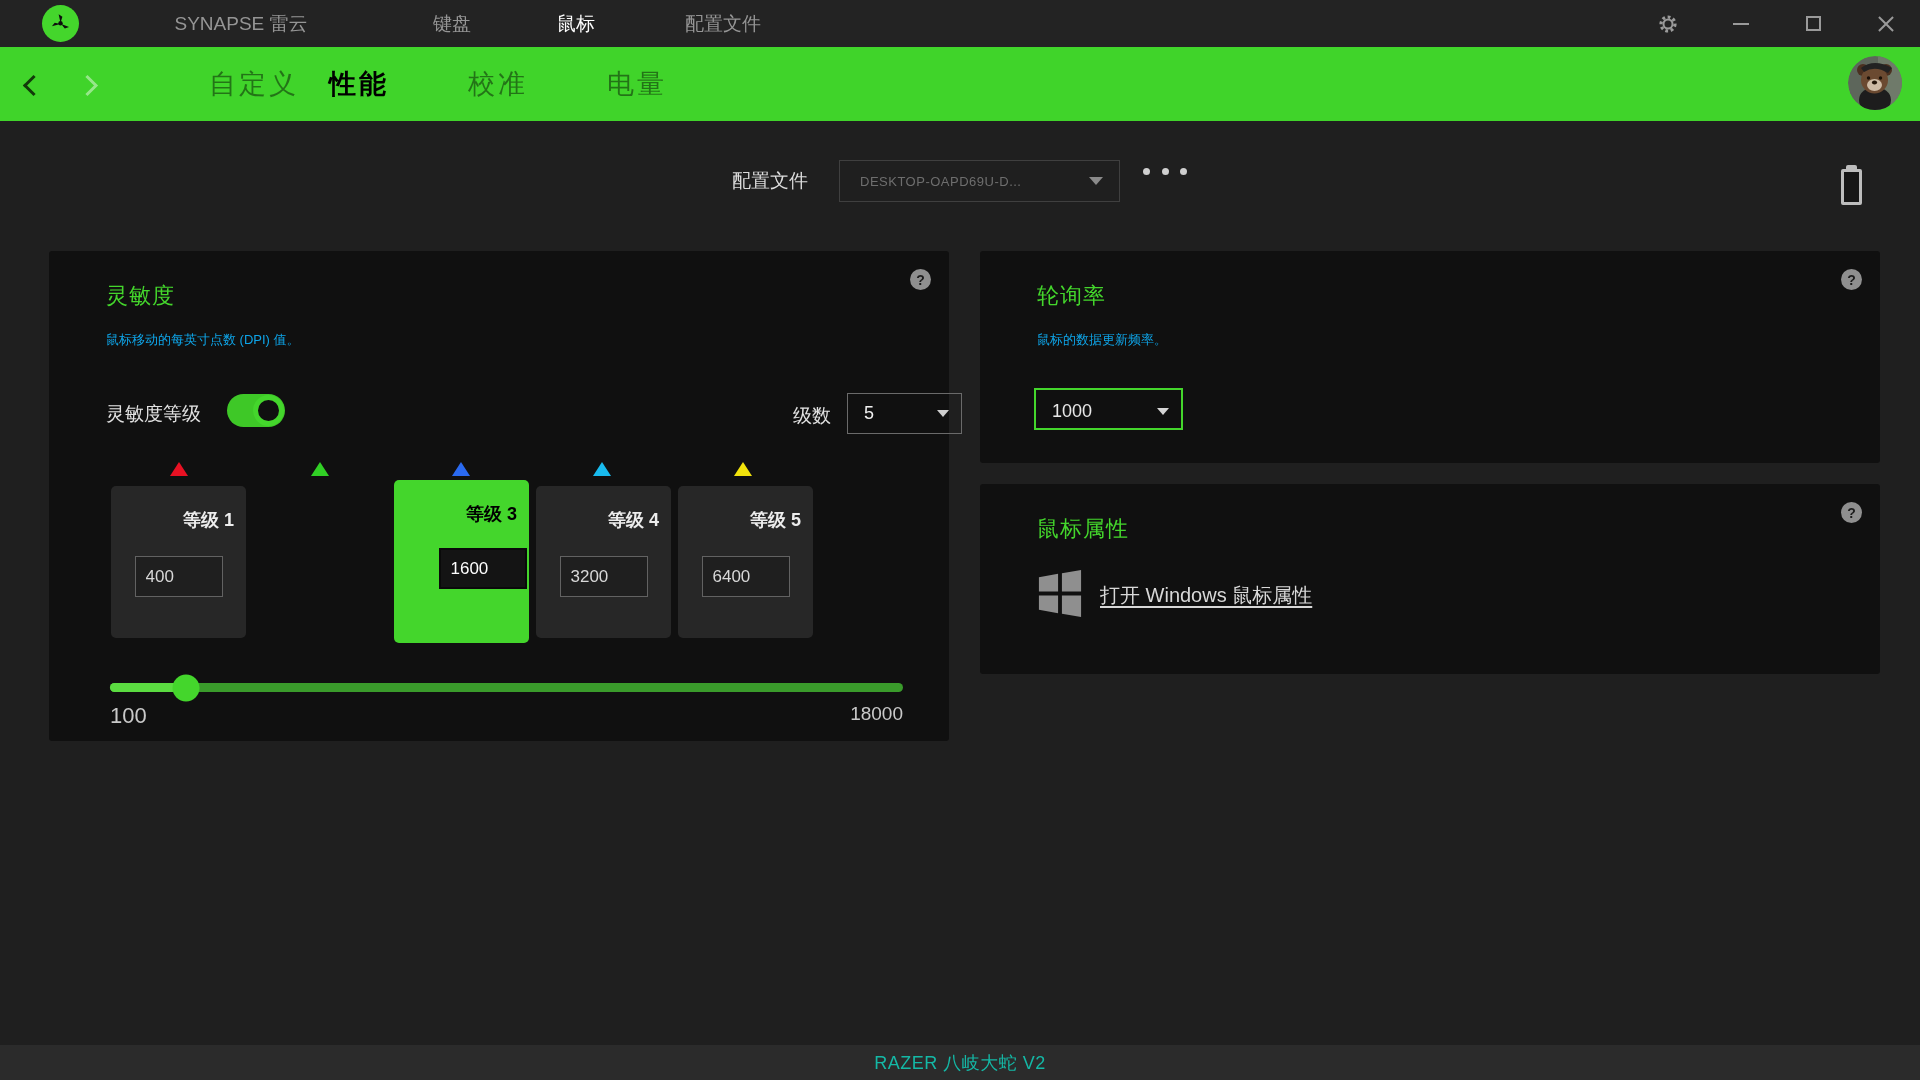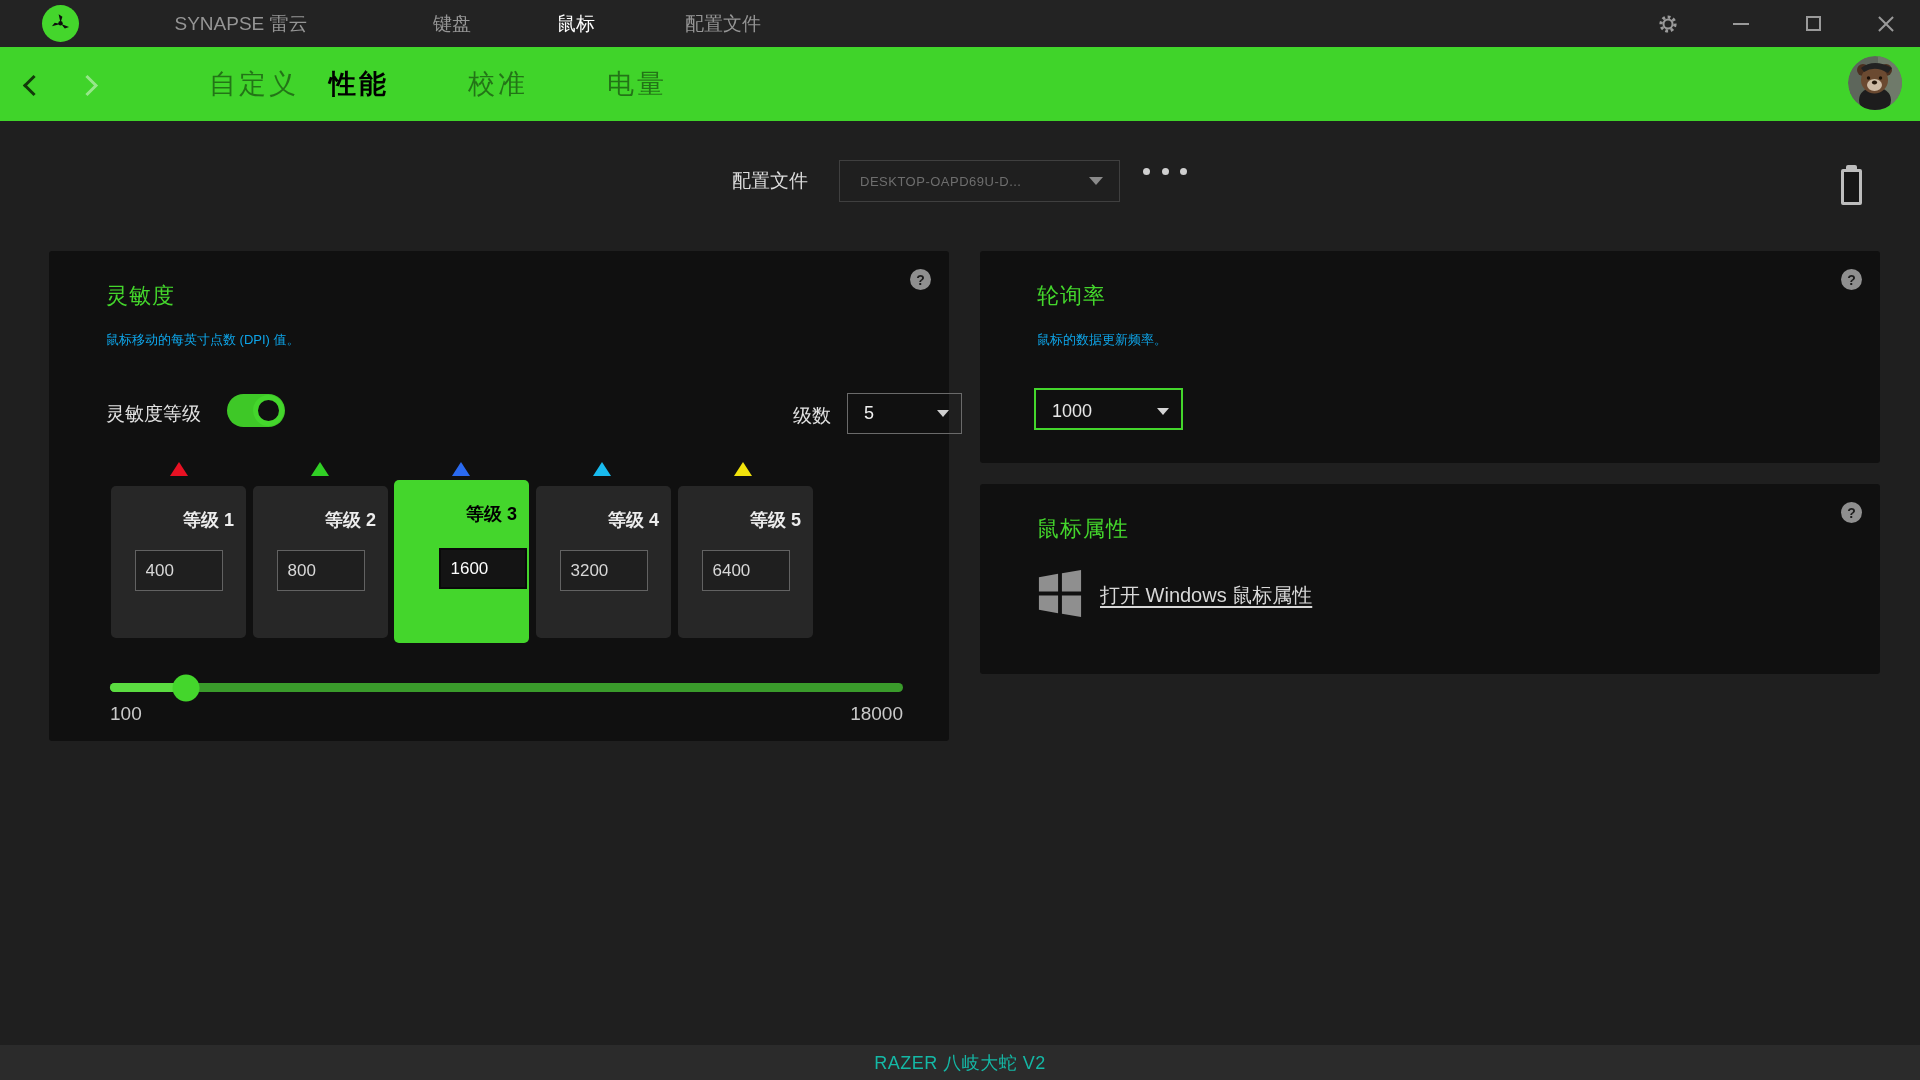--- a/index.html
+++ b/index.html
@@ -69,30 +69,30 @@
   .stagecount-dd .dd-text { flex:1; color:#f0f0f0; font-size:18px; }
   .stagecount-dd .caret-down { border-top-color:#cfcfcf; border-left-width:6px; border-right-width:6px; border-top-width:7px; }
 
   .marker { position:absolute; top:211px; width:0; height:0; transform:translateX(-50%);
             border-left:9px solid transparent; border-right:9px solid transparent; border-bottom:14px solid #fff; }
   .stage-card { position:absolute; top:235px; width:135px; height:152px; background:#272727; border-radius:5px; }
   .stage-card.selected { top:229px; height:163px; background:#44d62c; }
   .stage-label { position:absolute; left:0; top:22px; width:100%; text-align:center;
                  font-size:18px; font-weight:bold; color:#ededed;margin-left:30px; }
   .stage-card.selected .stage-label { color:#000; }
-  .stage-input { position:absolute; left:50%; top:64px; transform:translateX(-50%); width:88px; height:41px;
+  .stage-input { position:absolute; left:50%; top:70px; transform:translateX(-50%); width:88px; height:41px;
                  background:rgba(0,0,0,0.18); border:1px solid #626262; color:#d8d8d8; font-size:17px;
                  padding-left:10px; font-family:inherit; outline:none; }
   .stage-card.selected .stage-input { background:#141414; border:2px solid #0a0a0a; color:#fff; top:68px;margin-left:21px; }
 
   .slider-track { position:absolute; left:61px; top:432px; width:793px; height:9px; border-radius:5px; background:#3a9b2b; }
   .slider-fill { position:absolute; left:0; top:0; height:9px; border-radius:5px; background:#5bdc41; }
   .slider-handle { position:absolute; top:50%; width:27px; height:27px; border-radius:50%;
                    background:#44d62c; transform:translate(-50%,-50%); }
-  .slider-min { position:absolute; left:61px; top:452px; font-size:19px; color:#c9c9c9; }
+  .slider-min { position:absolute; left:61px; top:452px; font-size:22px; color:#c9c9c9; }
   .slider-max { position:absolute; left:854px; top:452px; transform:translateX(-100%); font-size:19px; color:#c9c9c9; }
 
   
   .poll-dd { position:absolute; left:54px; top:137px; width:149px; height:42px; border:2px solid #44d62c;
              display:flex; align-items:center; padding:4px 12px 0 16px; }
   .poll-dd .dd-text { flex:1; color:#e8e8e8; font-size:18px; }
   .poll-dd .caret-down { border-top-color:#d5d5d5; border-left-width:6px; border-right-width:6px; border-top-width:7px; }
 
   
   .win-logo { position:absolute; left:57px; top:85px; }
@@ -200,24 +200,20 @@
     <span class="marker" style="left: 130px; border-bottom-color: rgb(232, 17, 35);"></span>
     <span class="marker" style="left: 271px; border-bottom-color: rgb(49, 208, 37);"></span>
     <span class="marker" style="left: 412px; border-bottom-color: rgb(42, 106, 240);"></span>
     <span class="marker" style="left: 553px; border-bottom-color: rgb(25, 187, 238);"></span>
     <span class="marker" style="left: 694px; border-bottom-color: rgb(242, 227, 12);"></span>
 
     <div class="stage-card" style="left:62px">
       <div class="stage-label">等级 1</div>
       <input class="stage-input" value="400" style="">
     </div>
-    <div class="stage-card" style="left:204px">
-      <div class="stage-label">等级 2</div>
-      <input class="stage-input" value="800" style="">
-    </div>
     <div class="stage-card selected" style="left:345px">
       <div class="stage-label">等级 3</div>
       <input class="stage-input" value="1600" style="">
     </div>
     <div class="stage-card" style="left:487px">
       <div class="stage-label">等级 4</div>
       <input class="stage-input" value="3200" style="">
     </div>
     <div class="stage-card" style="left:629px">
       <div class="stage-label">等级 5</div>

